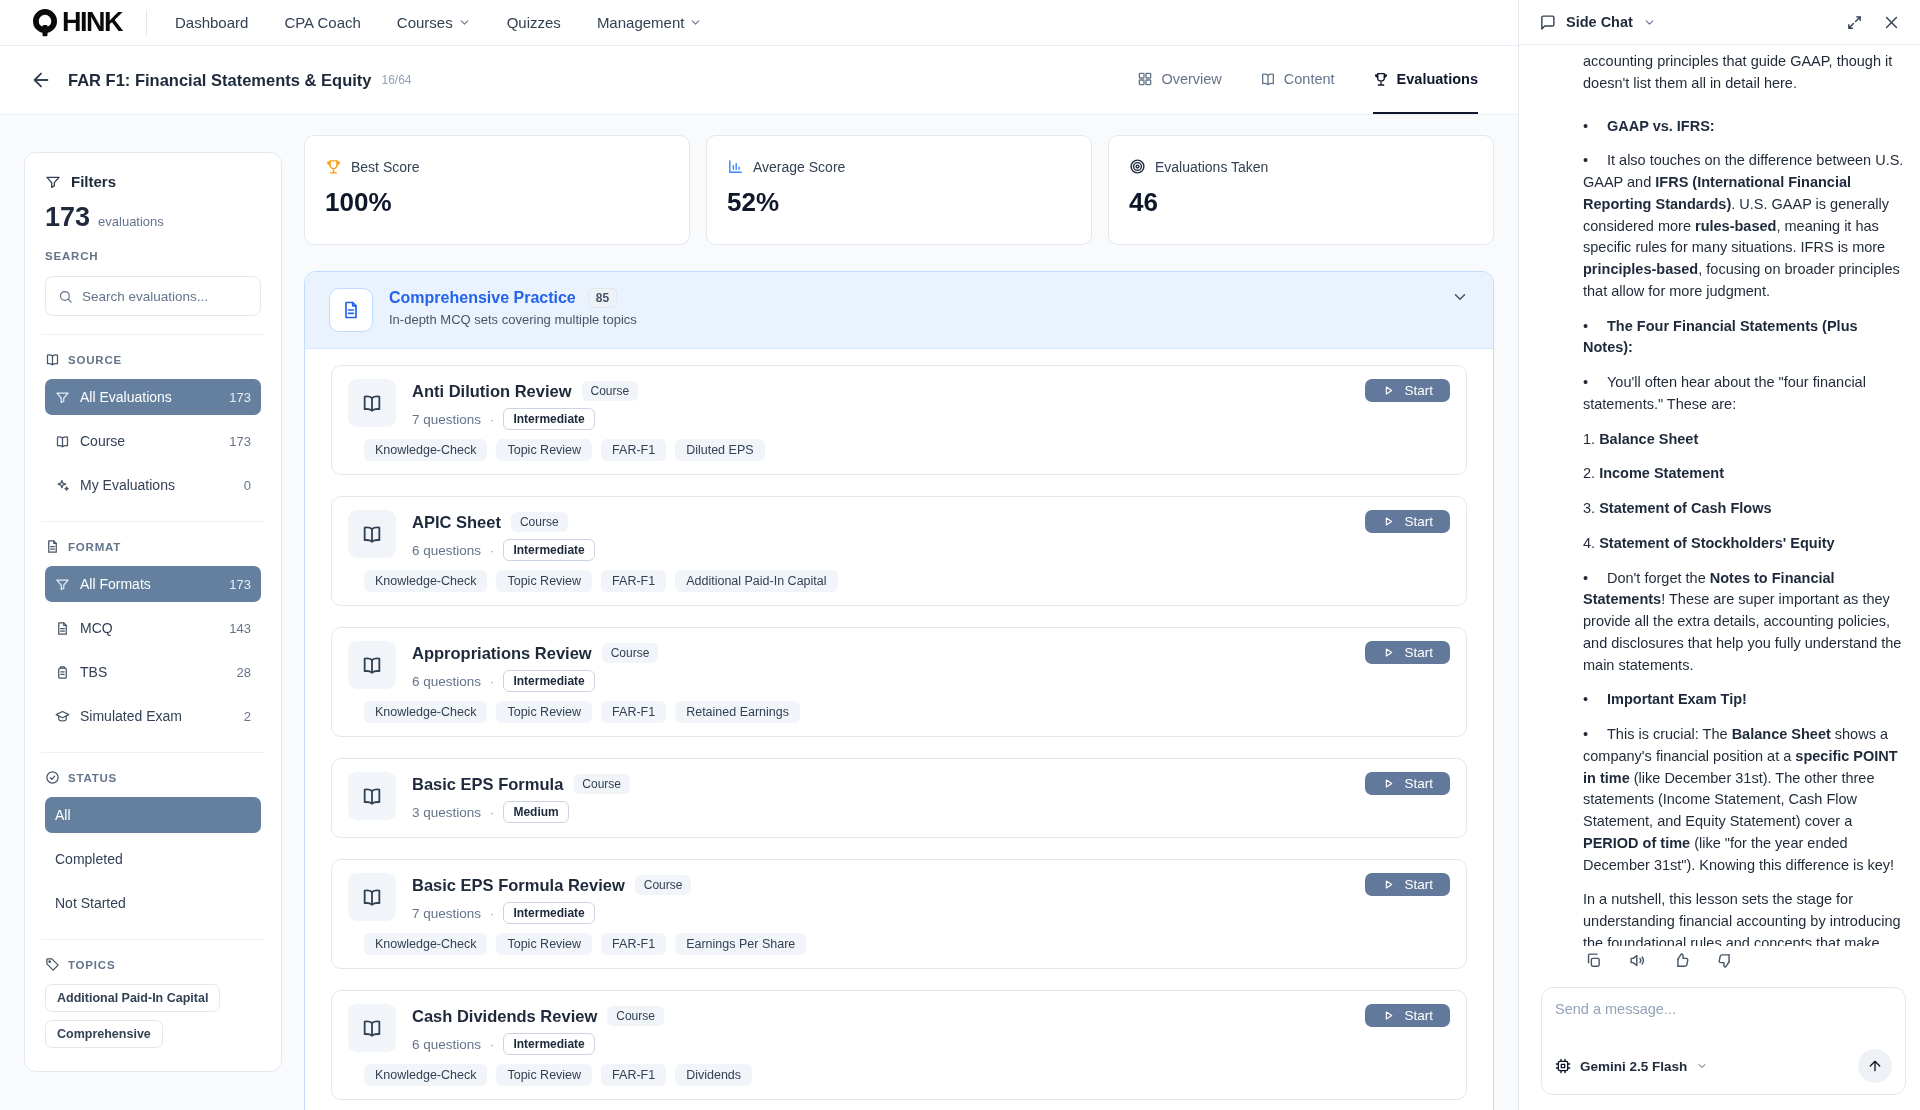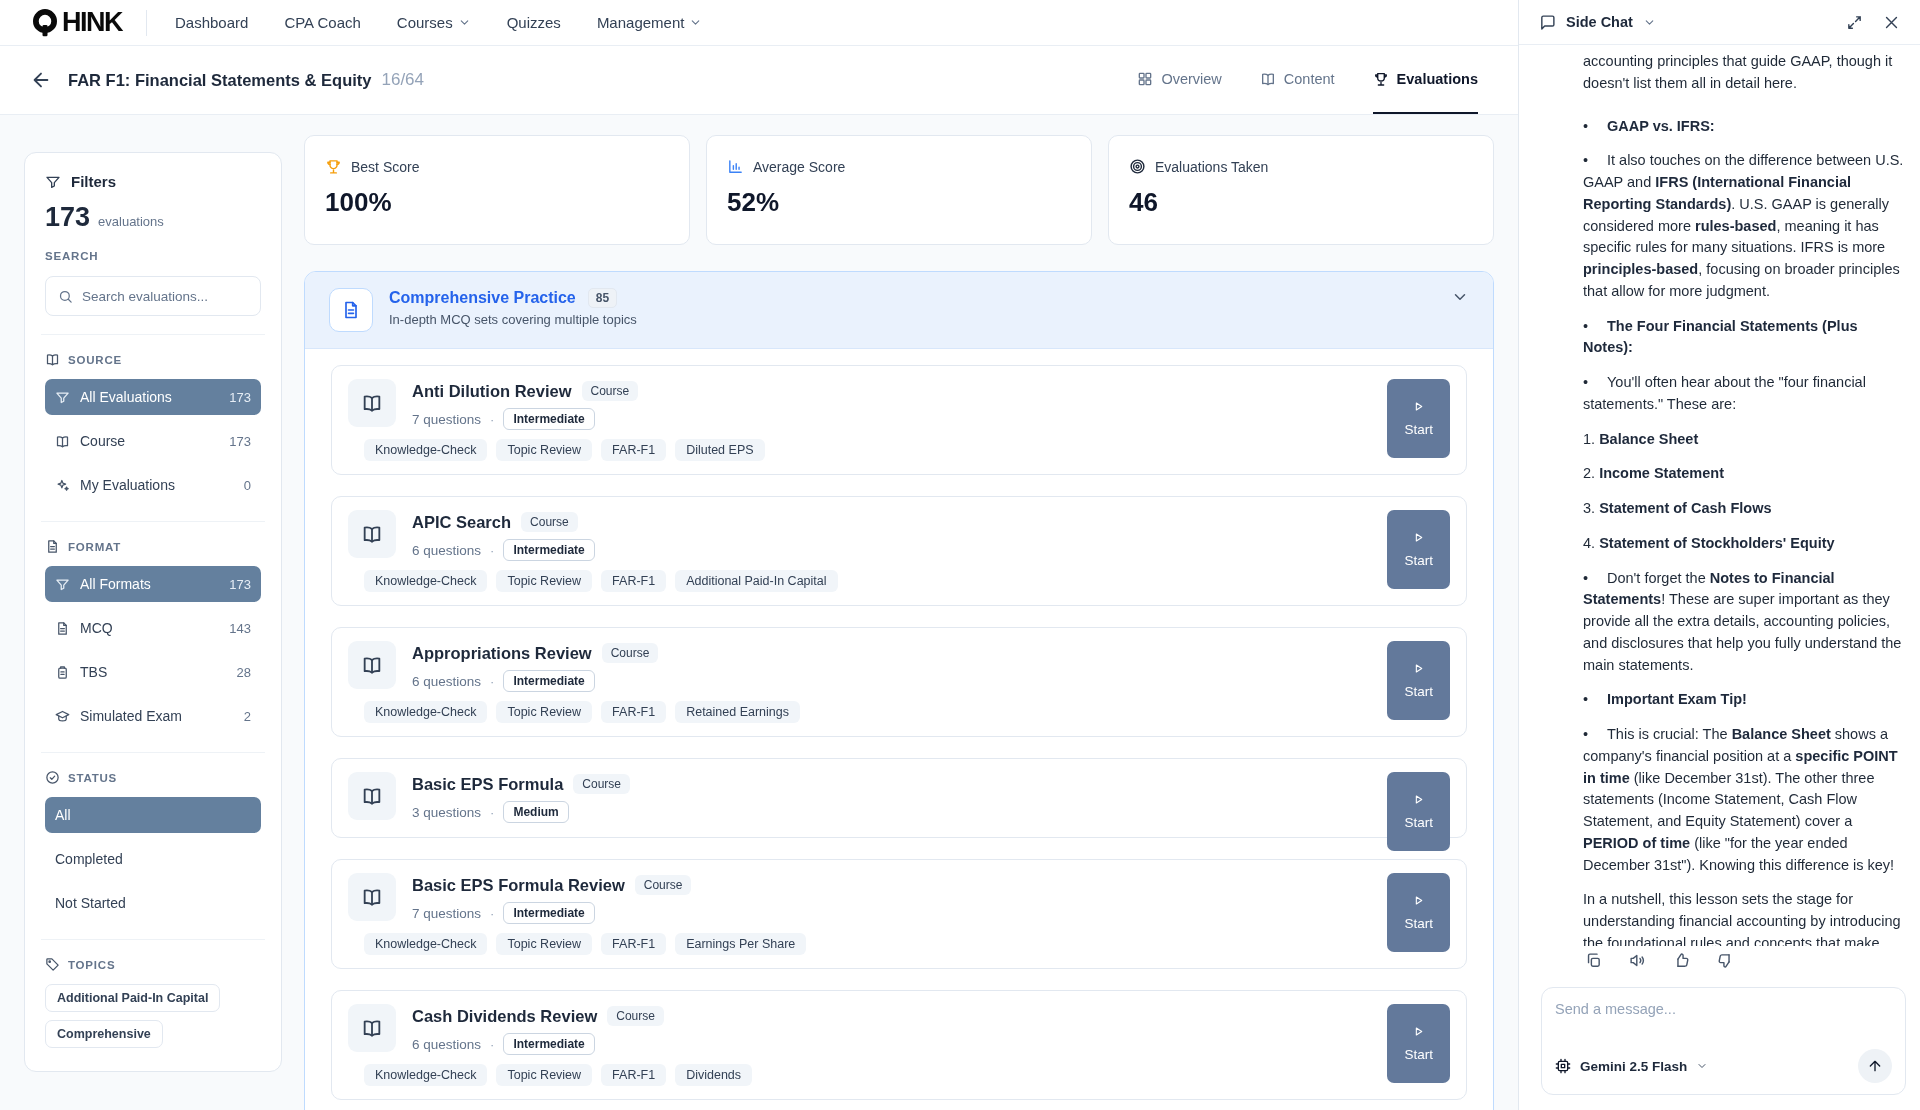--- a/index.html
+++ b/index.html
@@ -18,21 +18,21 @@
   .nav-divider { width:1px; height:26px; background:#e2e8f0; margin:0 28px 0 24px; }
   .navitems { display:flex; align-items:center; gap:36px; }
   .navitem { font-size:15px; color:#334155; font-weight:500; display:flex; align-items:center; gap:5px; cursor:pointer; }
   .navitem .chev { width:13px; height:13px; color:#64748b; display:inline-flex; }
   .chev svg, .icon svg { width:100%; height:100%; display:block; }
 
   .subheader { height:69px; background:#fff; border-bottom:1px solid #e9eef4;
     display:flex; align-items:center; padding:0 40px 0 30px; flex:none; }
   .back { width:22px; height:22px; color:#334155; cursor:pointer; flex:none; }
   .page-title { font-size:16.5px; font-weight:700; color:#1e293b; margin-left:16px; }
-  .page-progress { font-size:17px; color:#94a3b8; margin-left:10px; font-weight:500;text-align:center; }
+  .page-progress { font-size:12px; color:#94a3b8; margin-left:10px; font-weight:500;text-align:center; }
   .tabs { margin-left:auto; display:flex; gap:38px; height:100%; }
   .tab { display:flex; align-items:center; gap:8px; font-size:14.5px; color:#64748b;
     border-bottom:2px solid transparent; cursor:pointer; font-weight:500; }
   .tab .icon { width:16px; height:16px; }
   .tab.active { color:#0f172a; border-bottom-color:#0f172a; font-weight:600; }
 
   .body { flex:1; background:#f8fafc; display:flex; overflow:hidden; }
 
   
   .filters { width:258px; flex:none; background:#fff; border:1px solid #e2e8f0; border-radius:12px;
@@ -99,22 +99,22 @@
   .badge-soft { background:#f1f5f9; border-radius:6px; padding:3px 9px; font-size:12px;
     color:#334155; font-weight:500; }
   .card-qrow { display:flex; align-items:center; gap:9px; margin-top:4px; height:24px; }
   .card-q { font-size:13.5px; color:#64748b; }
   .card-dot { color:#94a3b8; font-size:13px; }
   .badge-level { background:#fff; border:1px solid #cbd5e1; border-radius:6px; padding:3px 9px;
     font-size:12px; font-weight:700; color:#1e293b; }
   .card-tags { display:flex; gap:9px; margin:8px 0 0 16px; }
   .tag { background:#f1f5f9; border-radius:6px; padding:4px 11px; font-size:12.5px; color:#334155; }
   .start-btn { position:absolute; top:13px; right:16px; background:#63799b; color:#fff; border:none;
-    border-radius:7px; padding:21px 17px; font-size:13.5px; font-weight:500; display:flex;
-    align-items:center; gap:9px; cursor:pointer; font-family:"Liberation Sans", sans-serif;flex-direction:column; }
+    border-radius:7px; padding:4px 17px; font-size:13.5px; font-weight:500; display:flex;
+    align-items:center; gap:9px; cursor:pointer; font-family:"Liberation Sans", sans-serif; }
   .start-btn .icon { width:13px; height:13px; }
 
   
   .chat { width:402px; flex:none; background:#fff; border-left:1px solid #e2e8f0;
     display:flex; flex-direction:column; height:1110px; }
   .chat-head { height:45px; flex:none; border-bottom:1px solid #e9eef4; display:flex;
     align-items:center; padding:0 20px; gap:10px; }
   .chat-head .icon { width:17px; height:17px; color:#334155; }
   .chat-title { font-size:14.5px; font-weight:600; color:#1e293b; }
   .chat-head .chev { width:13px; height:13px; color:#64748b; }
@@ -500,21 +500,21 @@
                   <div class="card-iconbox">
                     <span class="icon">
                       <svg viewBox="0 0 24 24" fill="none" stroke="currentColor" stroke-width="2" stroke-linecap="round" stroke-linejoin="round">
                         <path d="M12 6.5C10 4.9 7.2 4.5 4 5v13.7c3.2-.5 6 0 8 1.6 2-1.6 4.8-2.1 8-1.6V5c-3.2-.5-6-.1-8 1.5z"></path>
                         <path d="M12 6.5v13.8"></path>
                       </svg>
                     </span>
                   </div>
                   <div>
                     <div class="card-title-row">
-                      <span class="card-title">APIC Search</span>
+                      <span class="card-title">APIC Sheet</span>
                       <span class="badge-soft">Course</span>
                     </div>
                     <div class="card-qrow">
                       <span class="card-q">6 questions</span>
                       <span class="card-dot">·</span>
                       <span class="badge-level">Intermediate</span>
                     </div>
                   </div>
                 </div>
                 <div class="card-tags">

